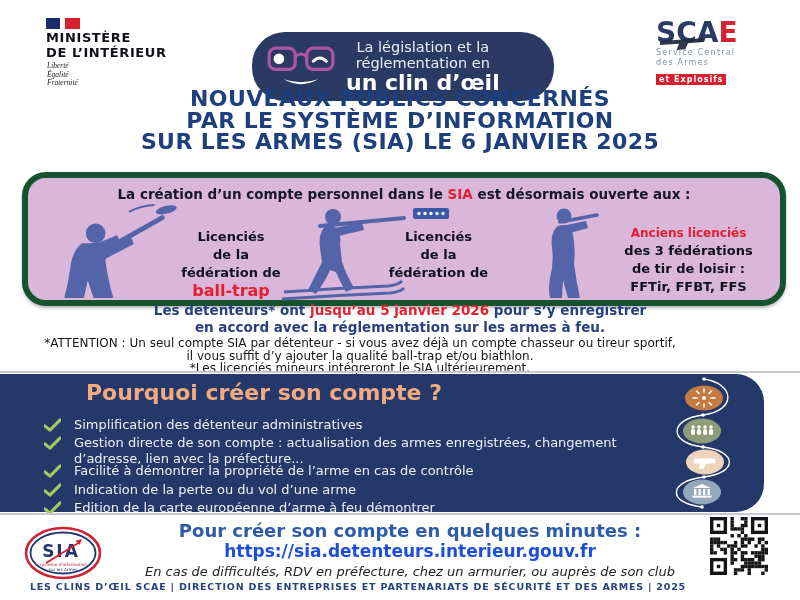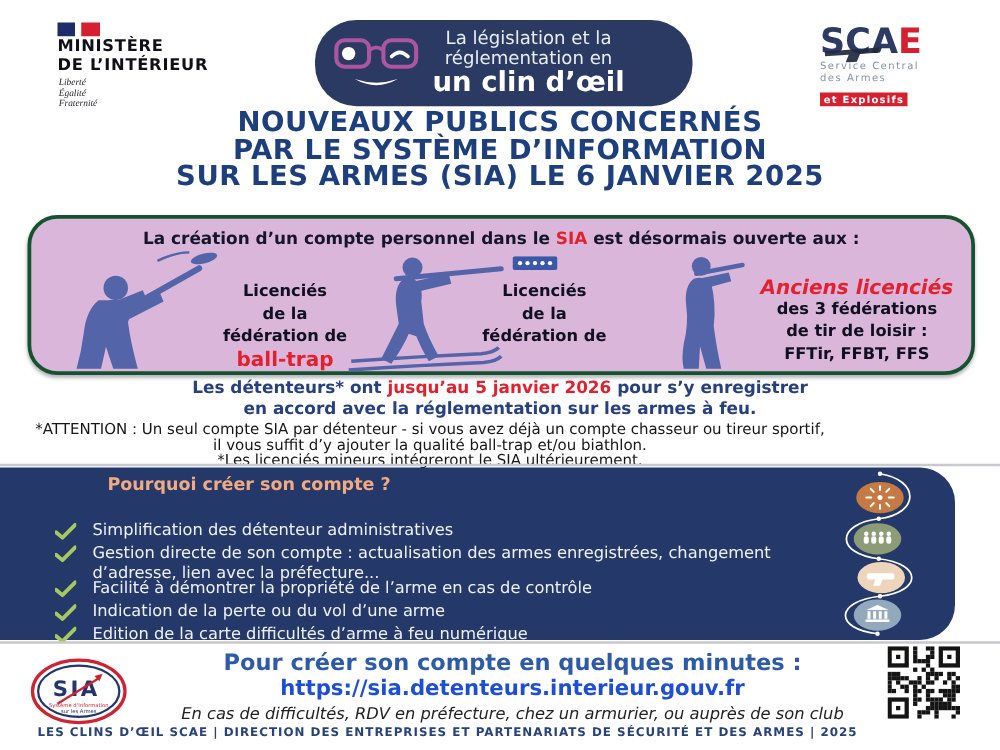--- a/index.html
+++ b/index.html
@@ -10,59 +10,59 @@
   
   .flag{left:46px;top:18px;display:flex;height:11px;}
   .flag .b{width:14px;background:#1d2c6b;}
   .flag .w{width:5px;background:#fff;}
   .flag .r{width:15px;background:#d6202f;}
   .ministry-name{left:46px;top:31px;font-size:13px;font-weight:bold;color:#101018;
                  letter-spacing:.6px;line-height:14.5px;}
   .motto{left:47px;top:62px;font-family:"Liberation Serif",serif;font-style:italic;
          font-size:7.5px;color:#202028;line-height:8.6px;}
 
-  .pill{left:252px;top:16px;width:302px;height:69px;background:#2b3a62;border-radius:33px;
+  .pill{left:252px;top:32px;width:302px;height:69px;background:#2b3a62;border-radius:33px;
         display:flex;align-items:center;}
   .pill-text{margin-left:8px;text-align:center;color:#e9edf6;font-size:14.5px;line-height:16px;}
   .pill-text .big{font-size:22px;font-weight:bold;color:#fff;line-height:23px;}
 
   .scae{left:656px;top:19px;width:120px;}
   .scae-acr{font-size:28px;font-weight:bold;color:#2c3a64;line-height:28px;letter-spacing:0;}
   .scae-acr .e{color:#d6202f;}
   .scae-sub{font-size:8px;color:#8592a6;letter-spacing:1.2px;line-height:9px;margin-top:1px;}
   .scae-chip{display:inline-block;background:#d6202f;color:#fff;font-size:8px;font-weight:bold;
              letter-spacing:1px;padding:1px 3px;margin-top:1px;}
   .scae-gun{left:658px;top:36px;opacity:.92;}
 
   
   .main-title{left:0;top:88px;width:800px;text-align:center;font-size:22px;font-weight:bold;
               color:#1e3f7d;line-height:21.5px;letter-spacing:.4px;}
 
   
   .pink-box{left:22px;top:172px;width:752px;height:122px;background:#d9b6da;
-            border:3px solid #14532d;border-radius:24px;box-shadow:0 2px 3px rgba(40,40,60,.35);}
+            border:6px solid #14532d;border-radius:24px;box-shadow:0 2px 3px rgba(40,40,60,.35);}
   .pink-heading{position:absolute;left:0;top:8px;width:100%;text-align:center;
                 font-size:13.5px;font-weight:bold;color:#15152b;}
   .red{color:#e4202e;}
   .colText{position:absolute;text-align:center;font-weight:bold;color:#101020;
            font-size:13px;line-height:18px;}
   .colText .hl{font-size:16px;color:#e4202e;}
-  .col3 .hl{font-size:16px;font-style:italic;}
+  .col3 .hl{font-size:12px;}
 
   
   .deadline{left:0;width:800px;text-align:center;font-weight:bold;font-size:13.5px;color:#27407f;}
-  .smallnote{left:0;width:688px;text-align:center;font-size:12px;color:#161616;line-height:13px;
+  .smallnote{left:16px;width:688px;text-align:center;font-size:12px;color:#161616;line-height:13px;
              font-family:"DejaVu Sans","Liberation Sans",sans-serif;}
 
   .grayline{left:0;width:800px;height:2px;background:#c8c8d0;}
 
   
   .navy-panel{left:0;top:374px;width:764px;height:138px;background:#24386a;
               border-radius:0 28px 28px 0;}
-  .benefits-heading{position:absolute;left:86px;top:6px;font-size:14px;font-weight:bold;
+  .benefits-heading{position:absolute;left:86px;top:6px;font-size:22px;font-weight:bold;
                     color:#f2ab80;}
   .benefit{position:absolute;left:44px;width:580px;display:flex;gap:13px;align-items:flex-start;}
   .benefit svg{flex-shrink:0;margin-top:1px;}
   .benefit span{font-size:13px;color:#edf0f6;line-height:16px;max-width:545px;display:block;}
 
   
   .cta{left:100px;top:521px;width:620px;text-align:center;}
   .cta-1{font-size:18px;font-weight:bold;color:#2e5ba8;line-height:20px;}
   .cta-url{font-size:17px;font-weight:bold;color:#1d4ed8;line-height:20px;}
   .cta-help{font-size:13px;font-style:italic;color:#222;margin-top:3px;}
@@ -225,21 +225,21 @@
     <div class="benefit" style="top:89px">
       <svg width="17" height="14" viewBox="0 0 20 16">
           <path d="M1,9 L7,14 L19,2" fill="none" stroke="#a6c95f" stroke-width="3.6" stroke-linecap="round" stroke-linejoin="round"></path>
         </svg>
       <span>Facilité à démontrer la propriété de l’arme en cas de contrôle</span>
     </div>
     <div class="benefit" style="top:126px">
       <svg width="17" height="14" viewBox="0 0 20 16">
           <path d="M1,9 L7,14 L19,2" fill="none" stroke="#a6c95f" stroke-width="3.6" stroke-linecap="round" stroke-linejoin="round"></path>
         </svg>
-      <span>Edition de la carte difficultés d’arme à feu numérique</span>
+      <span>Edition de la carte européenne d’arme à feu démontrer</span>
     </div>
 
     <svg style="position:absolute;left:652px;top:0" width="108" height="138" viewBox="0 0 108 138">
       <path d="M52,5 C84,10 84,37 51,41 C17,45 16,69 51,73 C86,77 86,99 52,103 C16,107 15,129 50,133" fill="none" stroke="#fff" stroke-width="1.4"></path>
       <circle cx="52" cy="5" r="1.8" fill="#fff"></circle>
         <circle cx="51" cy="41" r="1.8" fill="#fff"></circle>
       <circle cx="51" cy="73" r="1.8" fill="#fff"></circle>
         <circle cx="52" cy="103" r="1.8" fill="#fff"></circle>
       <circle cx="50" cy="133" r="1.8" fill="#fff"></circle>
 

